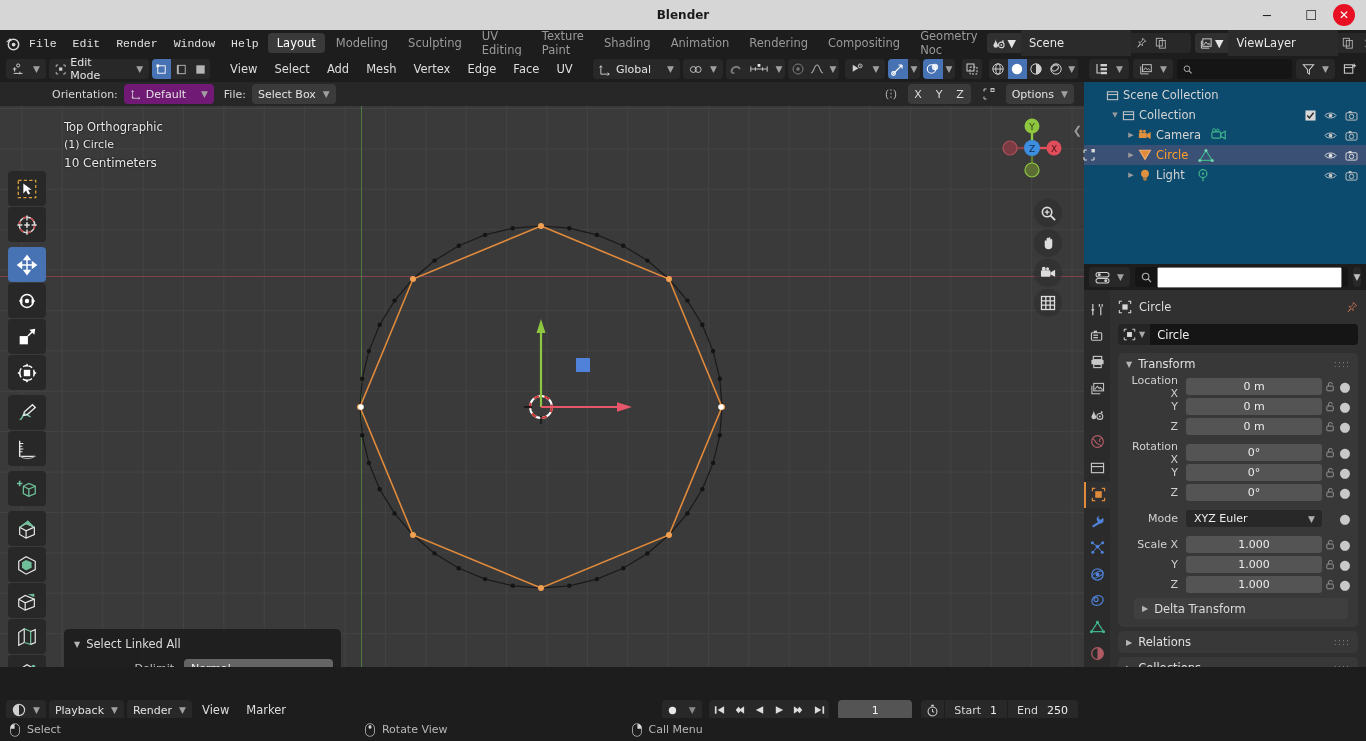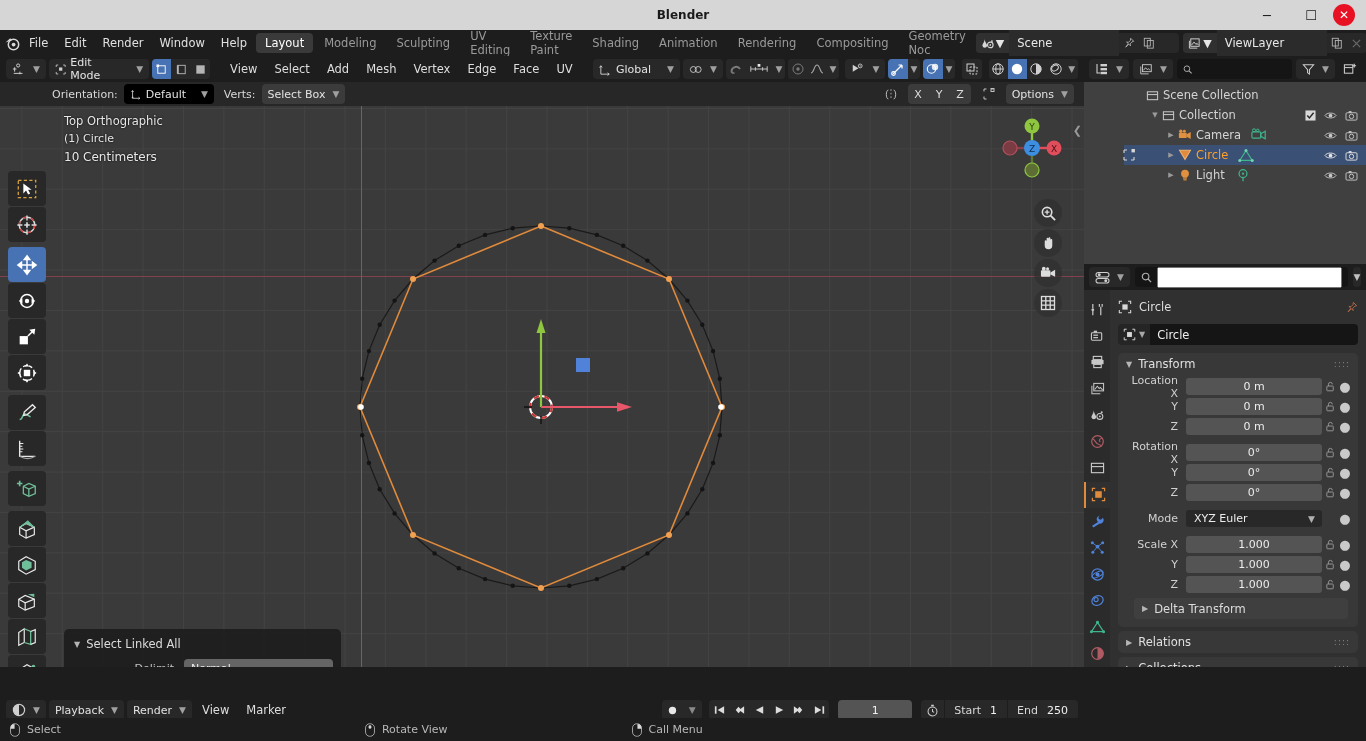--- a/index.html
+++ b/index.html
@@ -9,21 +9,21 @@
   
   .titlebar{height:30px;background:#d6d6d6;display:flex;align-items:center;justify-content:center;position:relative;}
   .titlebar .t{color:#1a1a1a;font-size:12px;font-weight:bold;}
   .wbtns{position:absolute;right:0;top:0;height:30px;display:flex;align-items:center;}
   .wbtn{width:44px;height:30px;display:flex;align-items:center;justify-content:center;color:#222;font-size:13px;}
   .wbtn.close{background:#e81123;color:#fff;border-radius:50%;width:22px;height:22px;margin-right:11px;font-size:12px;}
 
   
   .topbar{height:26px;background:#1d1d1d;display:flex;align-items:center;padding:0 4px;gap:0;}
   .blender-logo{width:26px;height:22px;display:flex;align-items:center;justify-content:center;}
-  .mitem{padding:3px 8px;color:#e0e0e0;font-size:11.5px;border-radius:3px;}
+  .mitem{padding:3px 8px;color:#e0e0e0;font-size:11.5px;border-radius:3px;font-family:Liberation Mono, monospace;}
   .wsp{padding:3px 9px;color:#9a9a9a;font-size:11.5px;border-radius:4px;margin:0 1px;}
   .wsp.active{background:#3a3a3a;color:#fff;}
   .topspacer{flex:1;}
   .idblock{display:flex;align-items:center;background:#282828;border-radius:4px;height:20px;margin-right:4px;}
   .idicon{display:flex;align-items:center;gap:2px;padding:0 5px;background:#303030;height:20px;border-radius:4px 0 0 4px;}
   .idfield{background:#2b2b2b;height:32px;display:flex;align-items:center;padding:0 8px;min-width:110px;font-size:11.5px;color:#e8e8e8;}
   .idbtn{width:20px;height:20px;display:flex;align-items:center;justify-content:center;color:#b9b9b9;}
   .idbtn.dim{color:#6a6a6a;}
 
   
@@ -41,21 +41,21 @@
   .grp>.tg{border-radius:0;}
   .sep{width:8px;}
 
   
   .viewport{position:absolute;left:0;top:50px;width:1084px;height:561px;background:#3a3a3a;overflow:hidden;}
   .grid-lines{position:absolute;inset:0;
      background-image:linear-gradient(to right,#434343 1px,transparent 1px),linear-gradient(to bottom,#434343 1px,transparent 1px);
      background-size:40.4px 40.4px;background-position:-19px 2px;}
   .axis-x{position:absolute;left:0;right:0;top:170px;height:1px;background:#82414c;}
   .axis-y{position:absolute;top:0;bottom:0;left:361px;width:1px;background:#4e7a41;}
-  .vp-text{position:absolute;left:64px;top:6px;line-height:18px;font-size:11.5px;color:#e8e8e8;text-shadow:0 0 2px #000;}
+  .vp-text{position:absolute;left:64px;top:12px;line-height:18px;font-size:11.5px;color:#e8e8e8;text-shadow:0 0 2px #000;}
   .vp-text div:nth-child(2){font-size:11px;}
 
   
   .toolbar{position:absolute;left:8px;top:65px;width:38px;display:flex;flex-direction:column;gap:0;}
   .tool{width:38px;height:35px;background:#282828;display:flex;align-items:center;justify-content:center;margin-bottom:1px;border-radius:4px;}
   .tool.sel{background:#4772b3;}
   .tool.gap{margin-bottom:5px;}
 
   
   .gizmo{position:absolute;right:16px;top:6px;width:72px;height:72px;}
@@ -68,21 +68,21 @@
   .op-label{width:112px;text-align:right;padding-right:10px;color:#c2c2c2;font-size:11px;line-height:20px;}
   .op-enum{flex:1;display:flex;flex-direction:column;border-radius:4px;overflow:hidden;}
   .op-enum div{background:#656565;color:#eaeaea;font-size:11px;padding:2px 7px;height:20px;line-height:16px;border-bottom:1px solid #3a3a3a;}
   .op-enum div:last-child{border-bottom:none;}
 
   
   .outliner{position:absolute;right:0;top:0;width:282px;height:208px;background:#1d1d1d;}
   .ol-header{height:26px;display:flex;align-items:center;gap:4px;padding:0 5px;background:#1d1d1d;}
   .searchbox{flex:1;height:20px;background:#151515;border-radius:4px;display:flex;align-items:center;padding:0 6px;gap:5px;}
   .searchbox input{background:transparent;border:none;outline:none;color:#ddd;font-size:11px;width:100%;font-family:inherit;}
-  .ol-body{background:#404040;height:182px;padding-top:3px;padding-left:40px;}
+  .ol-body{background:#0c4a6e;height:182px;padding-top:3px;}
   .ol-row{height:20px;display:flex;align-items:center;padding-left:8px;font-size:11.5px;color:#d4d4d4;position:relative;}
   .ol-row.sel{background:#3b5075;}
   .ol-row .tri{width:14px;color:#9a9a9a;font-size:7px;display:flex;align-items:center;justify-content:center;}
   .ol-row .nm{margin-left:4px;}
   .ol-row.sel .nm{color:#ffa028;}
   .ol-icons{position:absolute;right:8px;display:flex;gap:8px;align-items:center;}
 
   
   .props{position:absolute;right:0;top:208px;width:282px;height:403px;background:#303030;}
   .pr-header{height:26px;display:flex;align-items:center;gap:5px;padding:0 5px;background:#1d1d1d;}
@@ -378,29 +378,29 @@
       </div>
       <div class="tg" style="width:14px;">
           <span style="color:#a0a0a0;font-size:9px;">▼</span>
         </div>
     </div>
   </div>
 
   <div class="vp-sub">
     <div style="width:40px"></div>
     <span style="color:#d8d8d8;">Orientation:</span>
-    <div class="drop" style="min-width:90px;background:#000000;">
+    <div class="drop" style="min-width:90px;background:#701a75;">
       <svg width="12" height="12" viewBox="0 0 14 14">
           <path d="M3 12 L3 3 M3 3 L1.8 4.6 M3 3 L4.2 4.6 M3 12 L11.5 12 M11.5 12 L10 10.8 M11.5 12 L10 13.2" stroke="#cfcfcf" stroke-width="1" fill="none"></path>
           <circle cx="3" cy="11" r="1" fill="#cfcfcf"></circle>
         </svg>
       <span>Default</span>
       <span class="cv" style="margin-left:auto;padding-left:10px;">▼</span>
     </div>
-    <span style="color:#d8d8d8;margin-left:4px;">Verts:</span>
+    <span style="color:#d8d8d8;margin-left:4px;">File:</span>
     <div class="drop" style="background:#3b3b3b;">
       <span>Select Box</span>
       <span class="cv">▼</span>
     </div>
     <div style="flex:1"></div>
     <div class="tg" style="background:transparent;">
       <svg width="16" height="13" viewBox="0 0 18 14">
           <path d="M6 2 C3 2, 3 12, 6 12" fill="none" stroke="#c2c2c2" stroke-width="1.1"></path>
           <path d="M12 2 C15 2, 15 12, 12 12" fill="none" stroke="#c2c2c2" stroke-width="1.1"></path>
           <path d="M9 1 L9 13" stroke="#c2c2c2" stroke-width="0.9" stroke-dasharray="2 2"></path>

